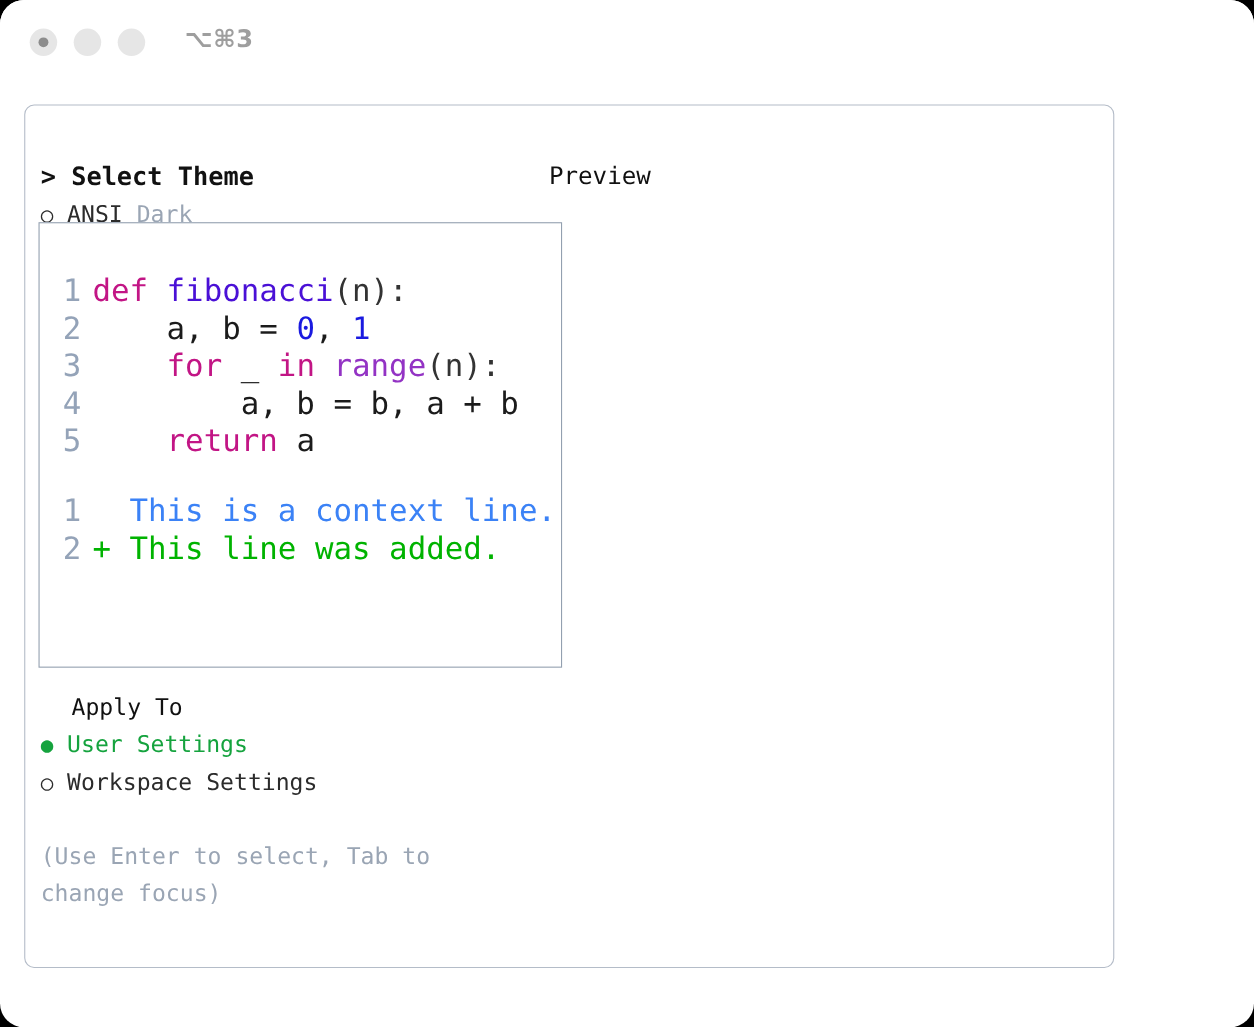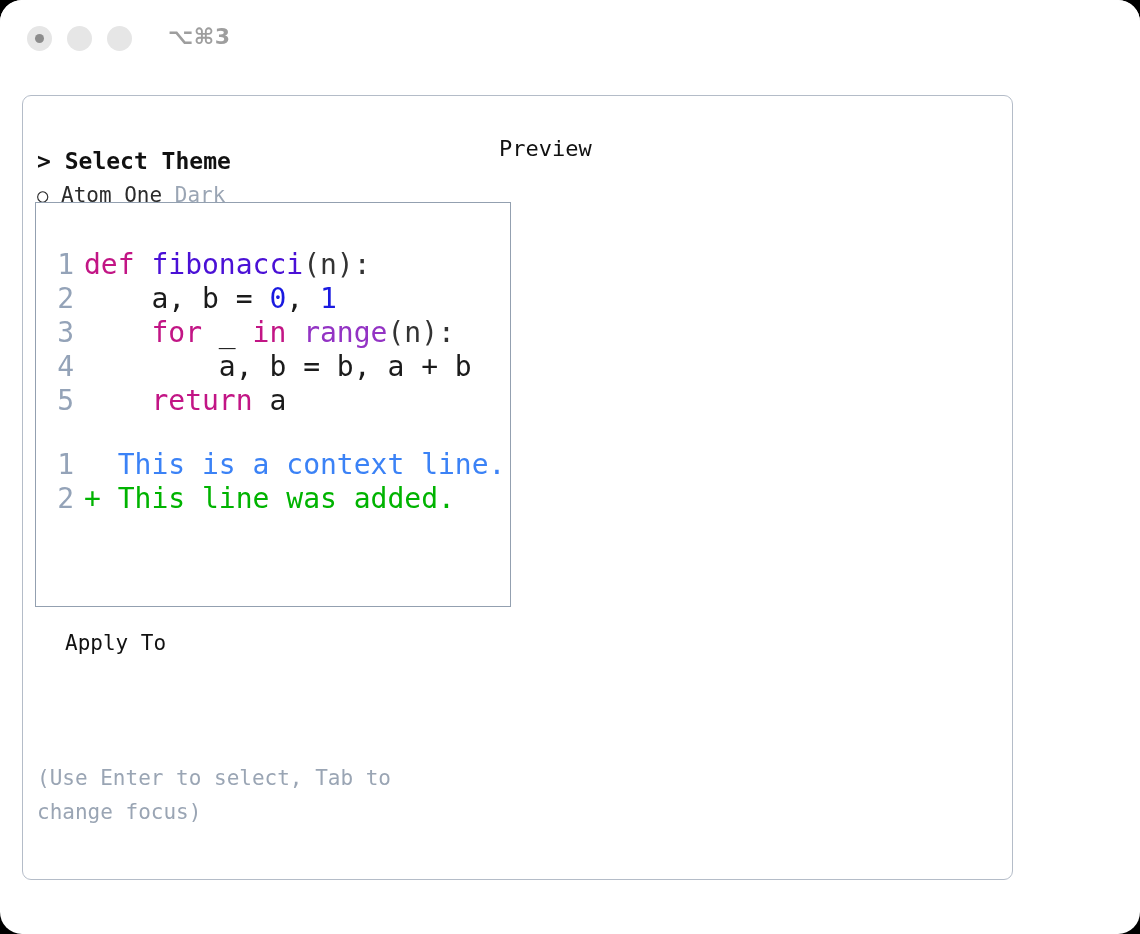--- a/index.html
+++ b/index.html
@@ -146,21 +146,21 @@
     width: 410px;
     font-size: 21px;
     line-height: 34px;
     color: #9aa5b4;
   }
 
   
   #preview-column {
     position: absolute;
     left: 476px;
-    top: 36px;
+    top: 48px;
     width: 500px;
   }
   #preview-header {
     font-size: 22px;
     color: #111111;
     white-space: pre;
     line-height: 34px;
     height: 34px;
   }
   #preview-box {
@@ -217,36 +217,41 @@
     <div class="traffic-light tl-2"></div>
     <div class="traffic-light tl-3"></div>
     <div id="shortcut-label">⌥⌘3</div>
   </div>
 
   <div id="main-panel">
 
     <div id="theme-column">
       <div id="select-theme-header">&gt; Select Theme</div>
       <div id="theme-rows">
+          <div class="theme-row"><span class="radio-glyph">○</span><span class="theme-name">ANSI</span> <span class="theme-kind">Dark</span></div>
           <div class="theme-row"><span class="radio-glyph">○</span><span class="theme-name">Atom One</span> <span class="theme-kind">Dark</span></div>
           <div class="theme-row"><span class="radio-glyph">○</span><span class="theme-name">Ayu</span> <span class="theme-kind">Dark</span></div>
           <div class="theme-row"><span class="radio-glyph">○</span><span class="theme-name">Default</span> <span class="theme-kind">Dark</span></div>
           <div class="theme-row"><span class="radio-glyph">○</span><span class="theme-name">Dracula</span> <span class="theme-kind">Dark</span></div>
           <div class="theme-row"><span class="radio-glyph">○</span><span class="theme-name">GitHub</span> <span class="theme-kind">Dark</span></div>
           <div class="theme-row"><span class="radio-glyph">○</span><span class="theme-name">ANSI Light</span> <span class="theme-kind">Light</span></div>
           <div class="theme-row"><span class="radio-glyph">○</span><span class="theme-name">Ayu Light</span> <span class="theme-kind">Light</span></div>
           <div class="theme-row"><span class="radio-glyph">○</span><span class="theme-name">Default Light</span> <span class="theme-kind">Light</span></div>
           <div class="theme-row"><span class="radio-glyph">○</span><span class="theme-name">GitHub Light</span> <span class="theme-kind">Light</span></div>
           <div class="theme-row"><span class="radio-glyph">○</span><span class="theme-name">Google Code</span> <span class="theme-kind">Light</span></div>
           <div class="theme-row is-selected"><span class="radio-glyph selected">●</span><span class="theme-name">XCode</span> <span class="theme-kind">Light</span></div>
         </div>
     </div>
 
     <div id="apply-section">
       <div id="apply-to-label">Apply To</div>
+      <div id="apply-rows">
+          <div class="apply-row is-selected"><span class="radio-glyph selected">●</span><span class="apply-name">User Settings</span></div>
+          <div class="apply-row"><span class="radio-glyph">○</span><span class="apply-name">Workspace Settings</span></div>
+        </div>
     </div>
 
     <div id="hint-text">(Use Enter to select, Tab to change focus)</div>
 
     <div id="preview-column">
       <div id="preview-header">Preview</div>
     </div>
 
     <div id="preview-box">
       <div id="code-area">

